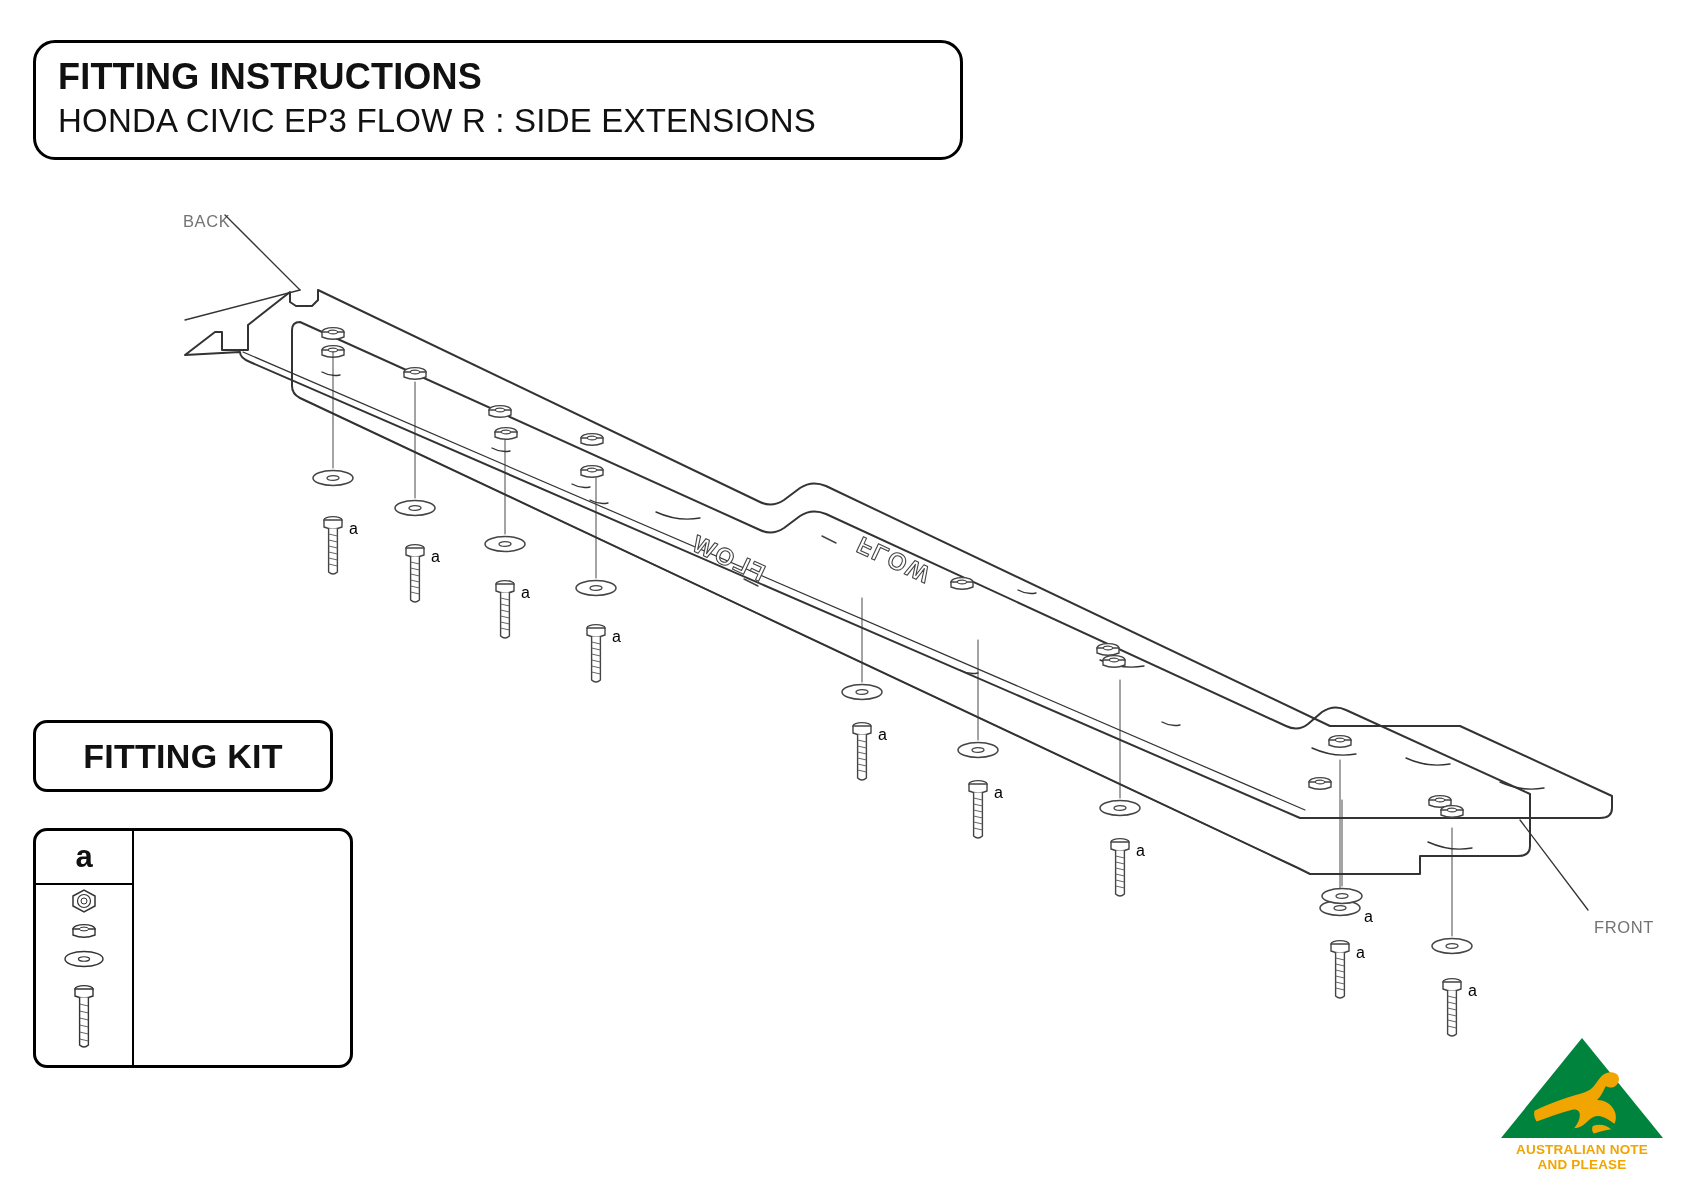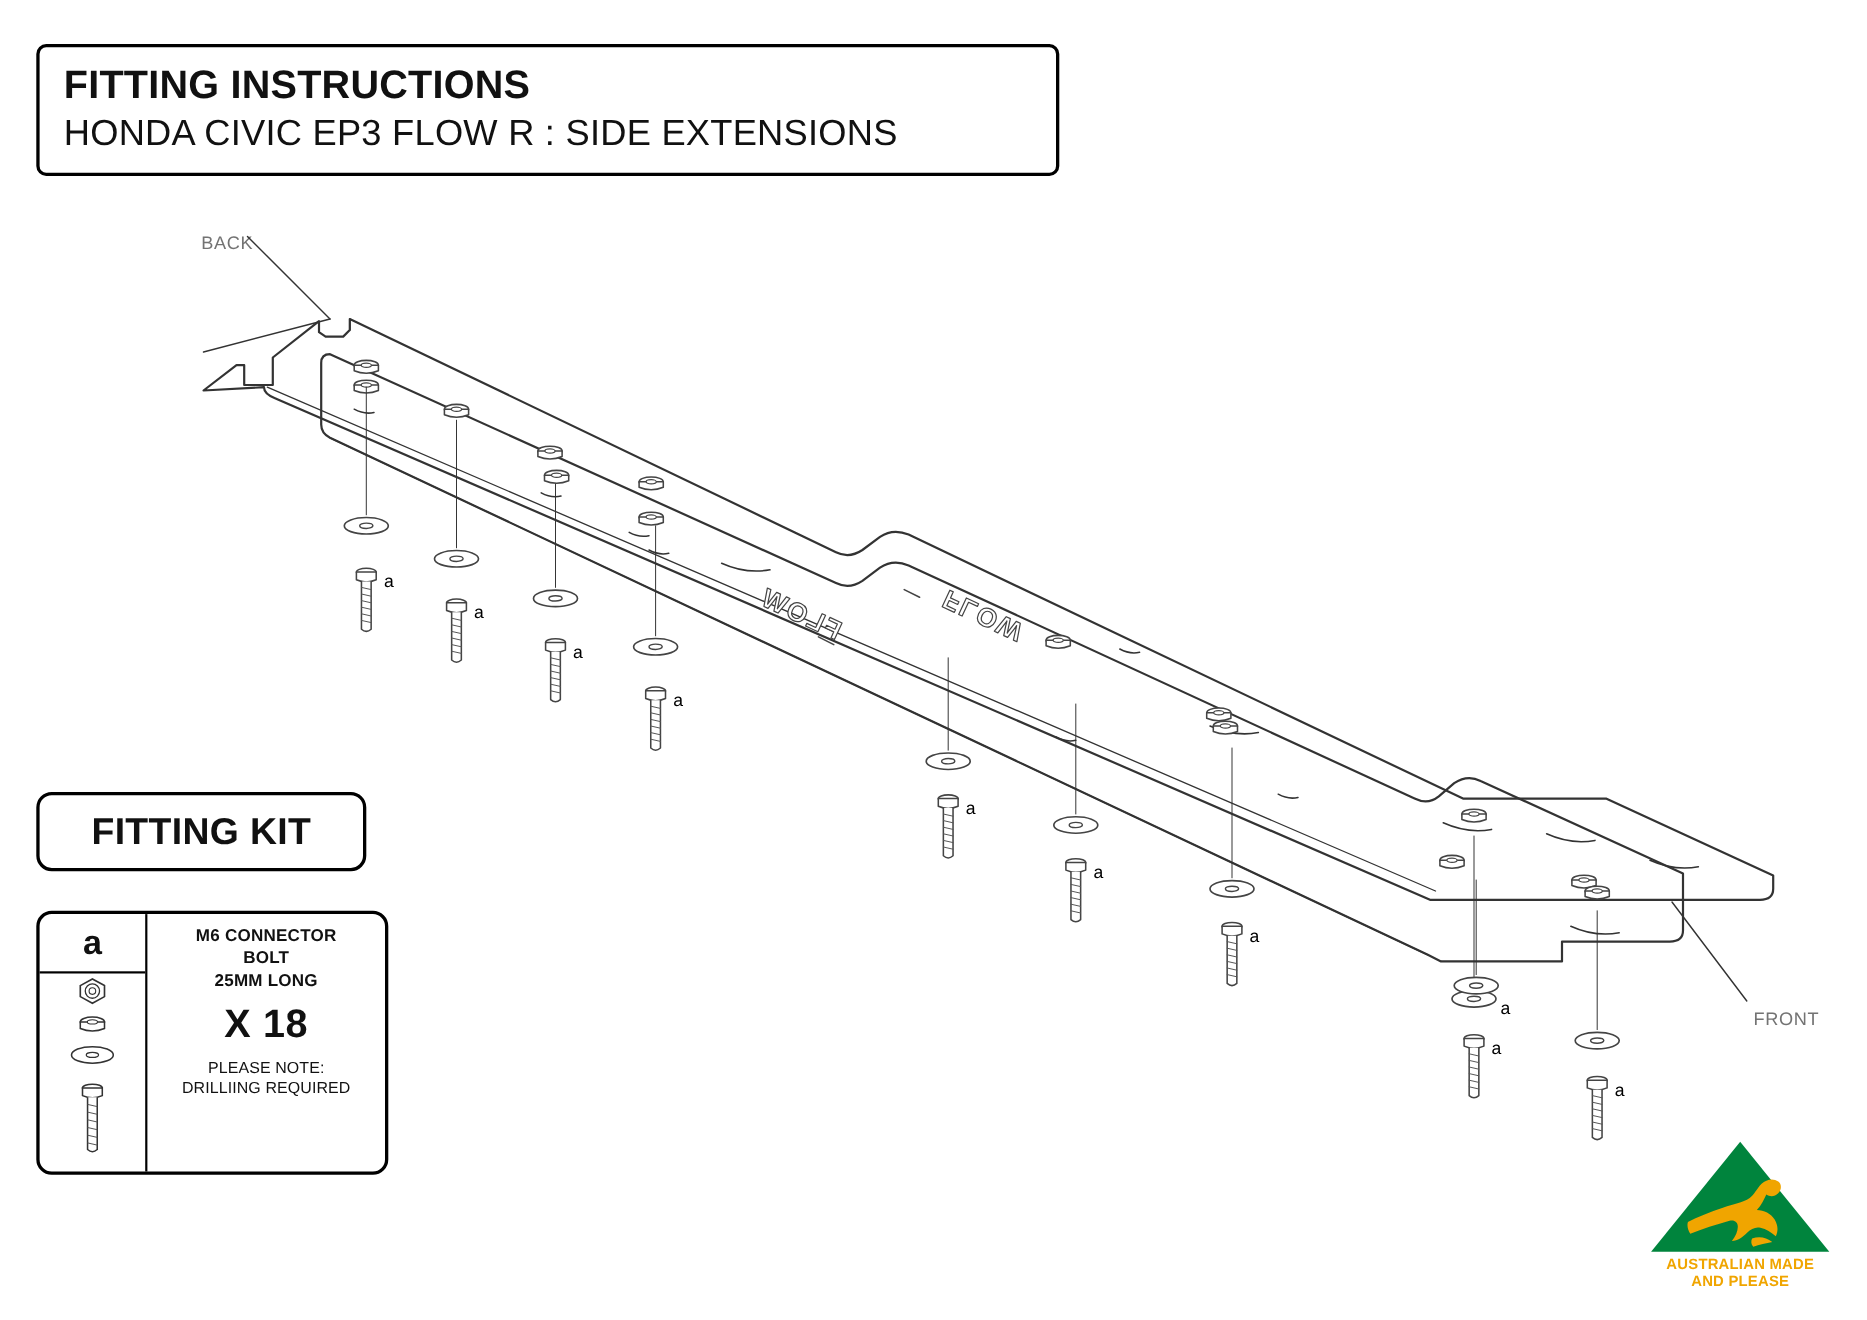--- a/index.html
+++ b/index.html
@@ -17,21 +17,21 @@
   }
 
   
   .title-box {
     position: absolute;
     left: 33px;
     top: 40px;
     width: 930px;
     height: 120px;
     border: 3px solid #000;
-    border-radius: 9px;
+    border-radius: 22px;
     box-sizing: border-box;
     padding: 14px 22px 0 22px;
   }
   .title-main {
     font-size: 36px;
     font-weight: bold;
     letter-spacing: 0.2px;
     line-height: 1.12;
   }
   .title-sub {
@@ -407,28 +407,20 @@
               <line x1="-4.4" y1="29" x2="4.4" y2="31"></line>
               <line x1="-4.4" y1="36" x2="4.4" y2="38"></line>
               <line x1="-4.4" y1="43" x2="4.4" y2="45"></line>
               <line x1="-4.4" y1="50" x2="4.4" y2="52"></line>
             </g>
           </g>
         </g>
       </svg>
     </div>
   </div>
-  <div class="kit-right">
-    <div class="kit-part-name">M6 CONNECTOR</div>
-    <div class="kit-part-name">BOLT</div>
-    <div class="kit-part-name">25MM LONG</div>
-    <div class="kit-qty">X 18</div>
-    <div class="kit-note">PLEASE NOTE:</div>
-    <div class="kit-note" style="margin-top:0">DRILLIING  REQUIRED</div>
-  </div>
 </div>
 
 <div class="badge">
   <svg width="170" height="108" viewBox="0 0 170 108" xmlns="http://www.w3.org/2000/svg">
     <polygon points="85,4 166,104 4,104" fill="#00843d"></polygon>
     <g fill="#f0a500" transform="translate(85,66) scale(1.08)">
       <path d="M -44 10
                C -36 6 -26 2 -14 -2
                C -6 -5 2 -6 8 -10
                C 12 -13 14 -18 18 -22
@@ -442,16 +434,16 @@
                C 13 14 9 16 6 19
                C 2 23 -2 26 -7 26
                C -4 22 -2 18 -2 14
                C -2 10 -5 8 -9 9
                C -20 12 -32 16 -42 20
                C -44 17 -45 13 -44 10 Z"></path>
       <path d="M 10 24 C 16 22 22 23 27 27 C 22 28 16 29 11 31 C 9 29 9 26 10 24 Z"></path>
     </g>
   </svg>
   <div class="badge-text">
-    <div>AUSTRALIAN MADE</div>
+    <div>AUSTRALIAN NOTE</div>
     <div>AND PLEASE</div>
   </div>
 </div>
 
 </body></html>

